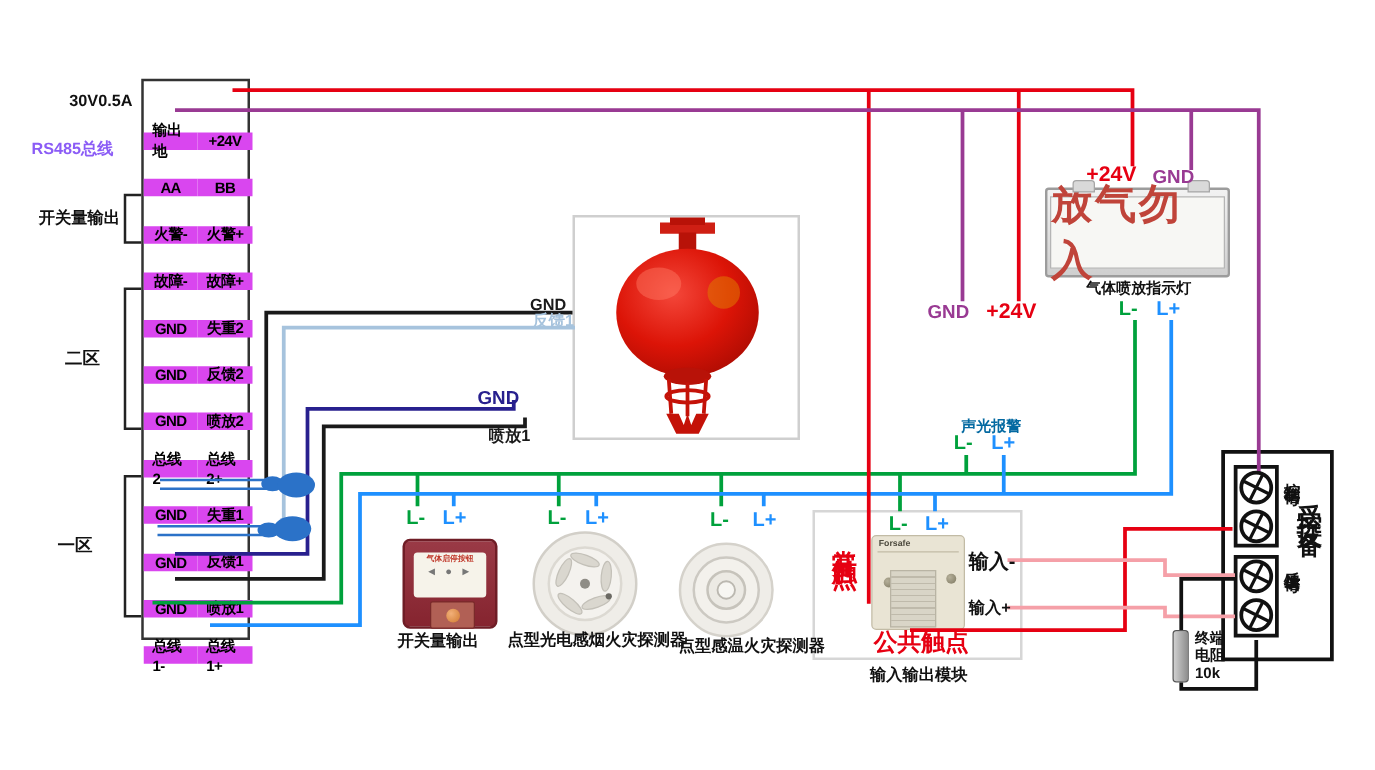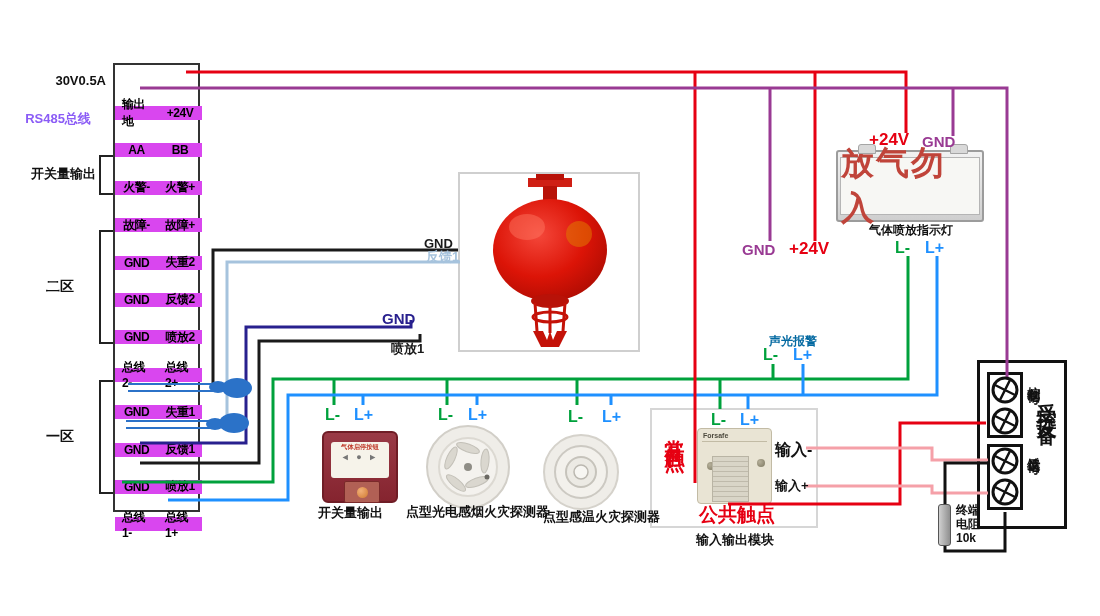--- a/index.html
+++ b/index.html
@@ -90,21 +90,21 @@
     <div class="cell">反馈1</div>
     <div class="cell">GND</div>
     <div class="cell">喷放1</div>
     <div class="cell">总线1-</div>
     <div class="cell">总线1+</div>
   </div>
 
   <div class="lbl" style="left:18px;top:74px;width:88px;text-align:right;font-size:13px;color:#111">30V0.5A</div>
   <div class="lbl" style="left:10px;top:112px;width:96px;text-align:center;font-size:13px;color:#8b5cf6">RS485总线</div>
   <div class="lbl" style="left:4px;top:167px;width:92px;text-align:right;font-size:13px;color:#111">开关量输出</div>
-  <div class="lbl" style="left:40px;top:279px;width:40px;text-align:center;font-size:14px;color:#111">二区</div>
+  <div class="lbl" style="left:40px;top:279px;width:40px;text-align:right;font-size:14px;color:#111">二区</div>
   <div class="lbl" style="left:40px;top:429px;width:40px;text-align:center;font-size:14px;color:#111">一区</div>
 
   <div class="framebox" style="left:458px;top:172px;width:182px;height:180px;"></div>
 
   <div id="iobox" class="abs"></div>
 
   <div id="sign" class="abs">
     <div class="panel">
       <span>放气勿入</span>
     </div>

